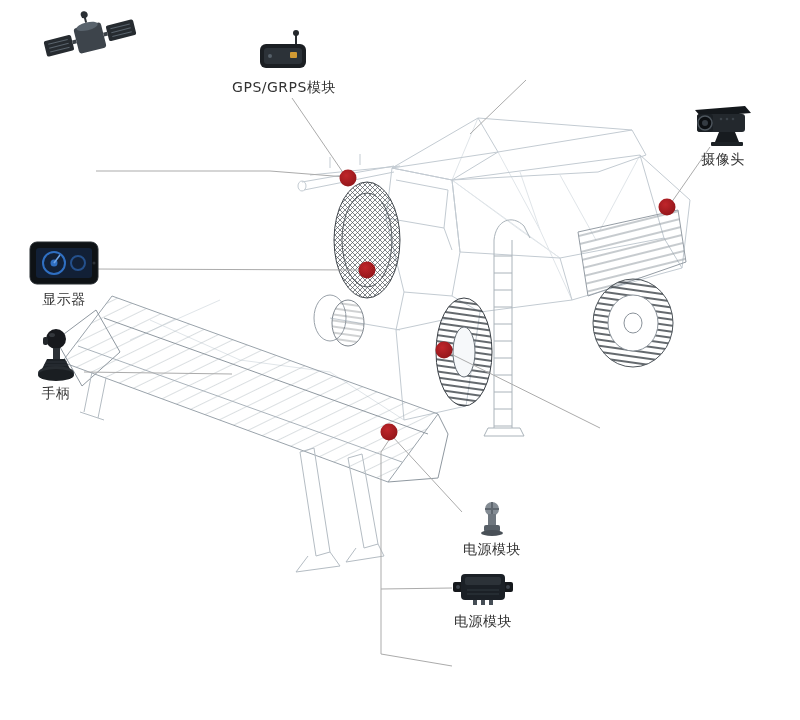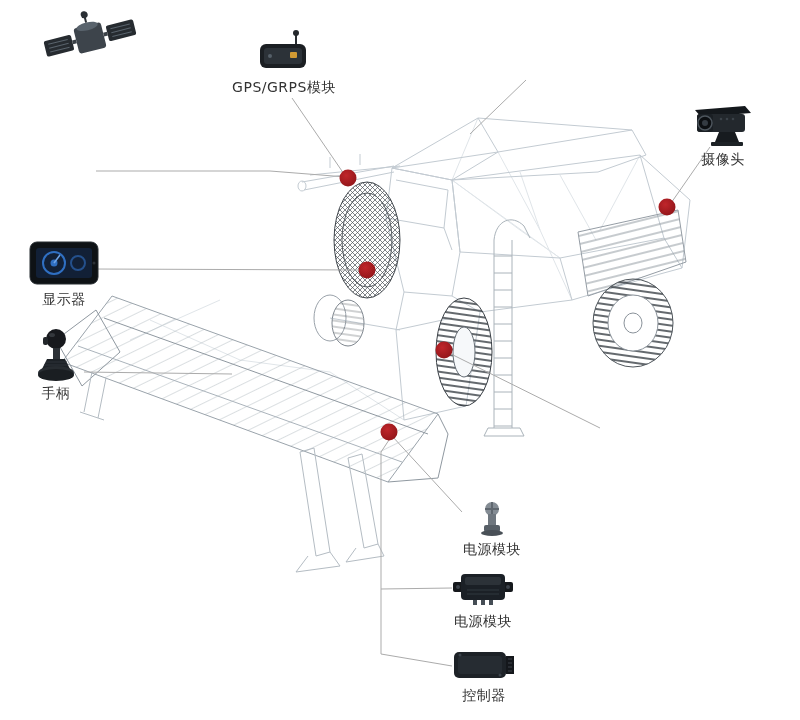--- a/index.html
+++ b/index.html
@@ -235,25 +235,14 @@
       <rect x="10" y="8" width="44" height="26" rx="4" fill="#1b2026"></rect>
       <rect x="14" y="11" width="36" height="8" rx="2" fill="#2c3238"></rect>
       <path d="M16 24 h32 M16 28 h32" stroke="#31383f" stroke-width="1"></path>
       <rect x="22" y="34" width="4" height="5" fill="#454d55"></rect>
       <rect x="30" y="34" width="4" height="5" fill="#454d55"></rect>
       <rect x="38" y="34" width="4" height="5" fill="#454d55"></rect>
     </svg>
     <div class="label">电源模块</div>
   </div>
 
-  <div class="component" style="left:441px; top:646px; width:86px;">
-    <svg width="68" height="38" viewBox="0 0 68 38">
-      <rect x="4" y="6" width="52" height="26" rx="5" fill="#1d2227"></rect>
-      <rect x="8" y="10" width="44" height="18" rx="3" fill="#262c32"></rect>
-      <rect x="56" y="10" width="8" height="18" fill="#14171b"></rect>
-      <path d="M58 13 h4 M58 17 h4 M58 21 h4 M58 25 h4" stroke="#3c434b" stroke-width="1.2"></path>
-      <circle cx="10" cy="9" r="1.5" fill="#3c434b"></circle>
-      <circle cx="50" cy="29" r="1.5" fill="#3c434b"></circle>
-    </svg>
-    <div class="label">控制器</div>
-  </div>
 
 </div>
 
 </body></html>

